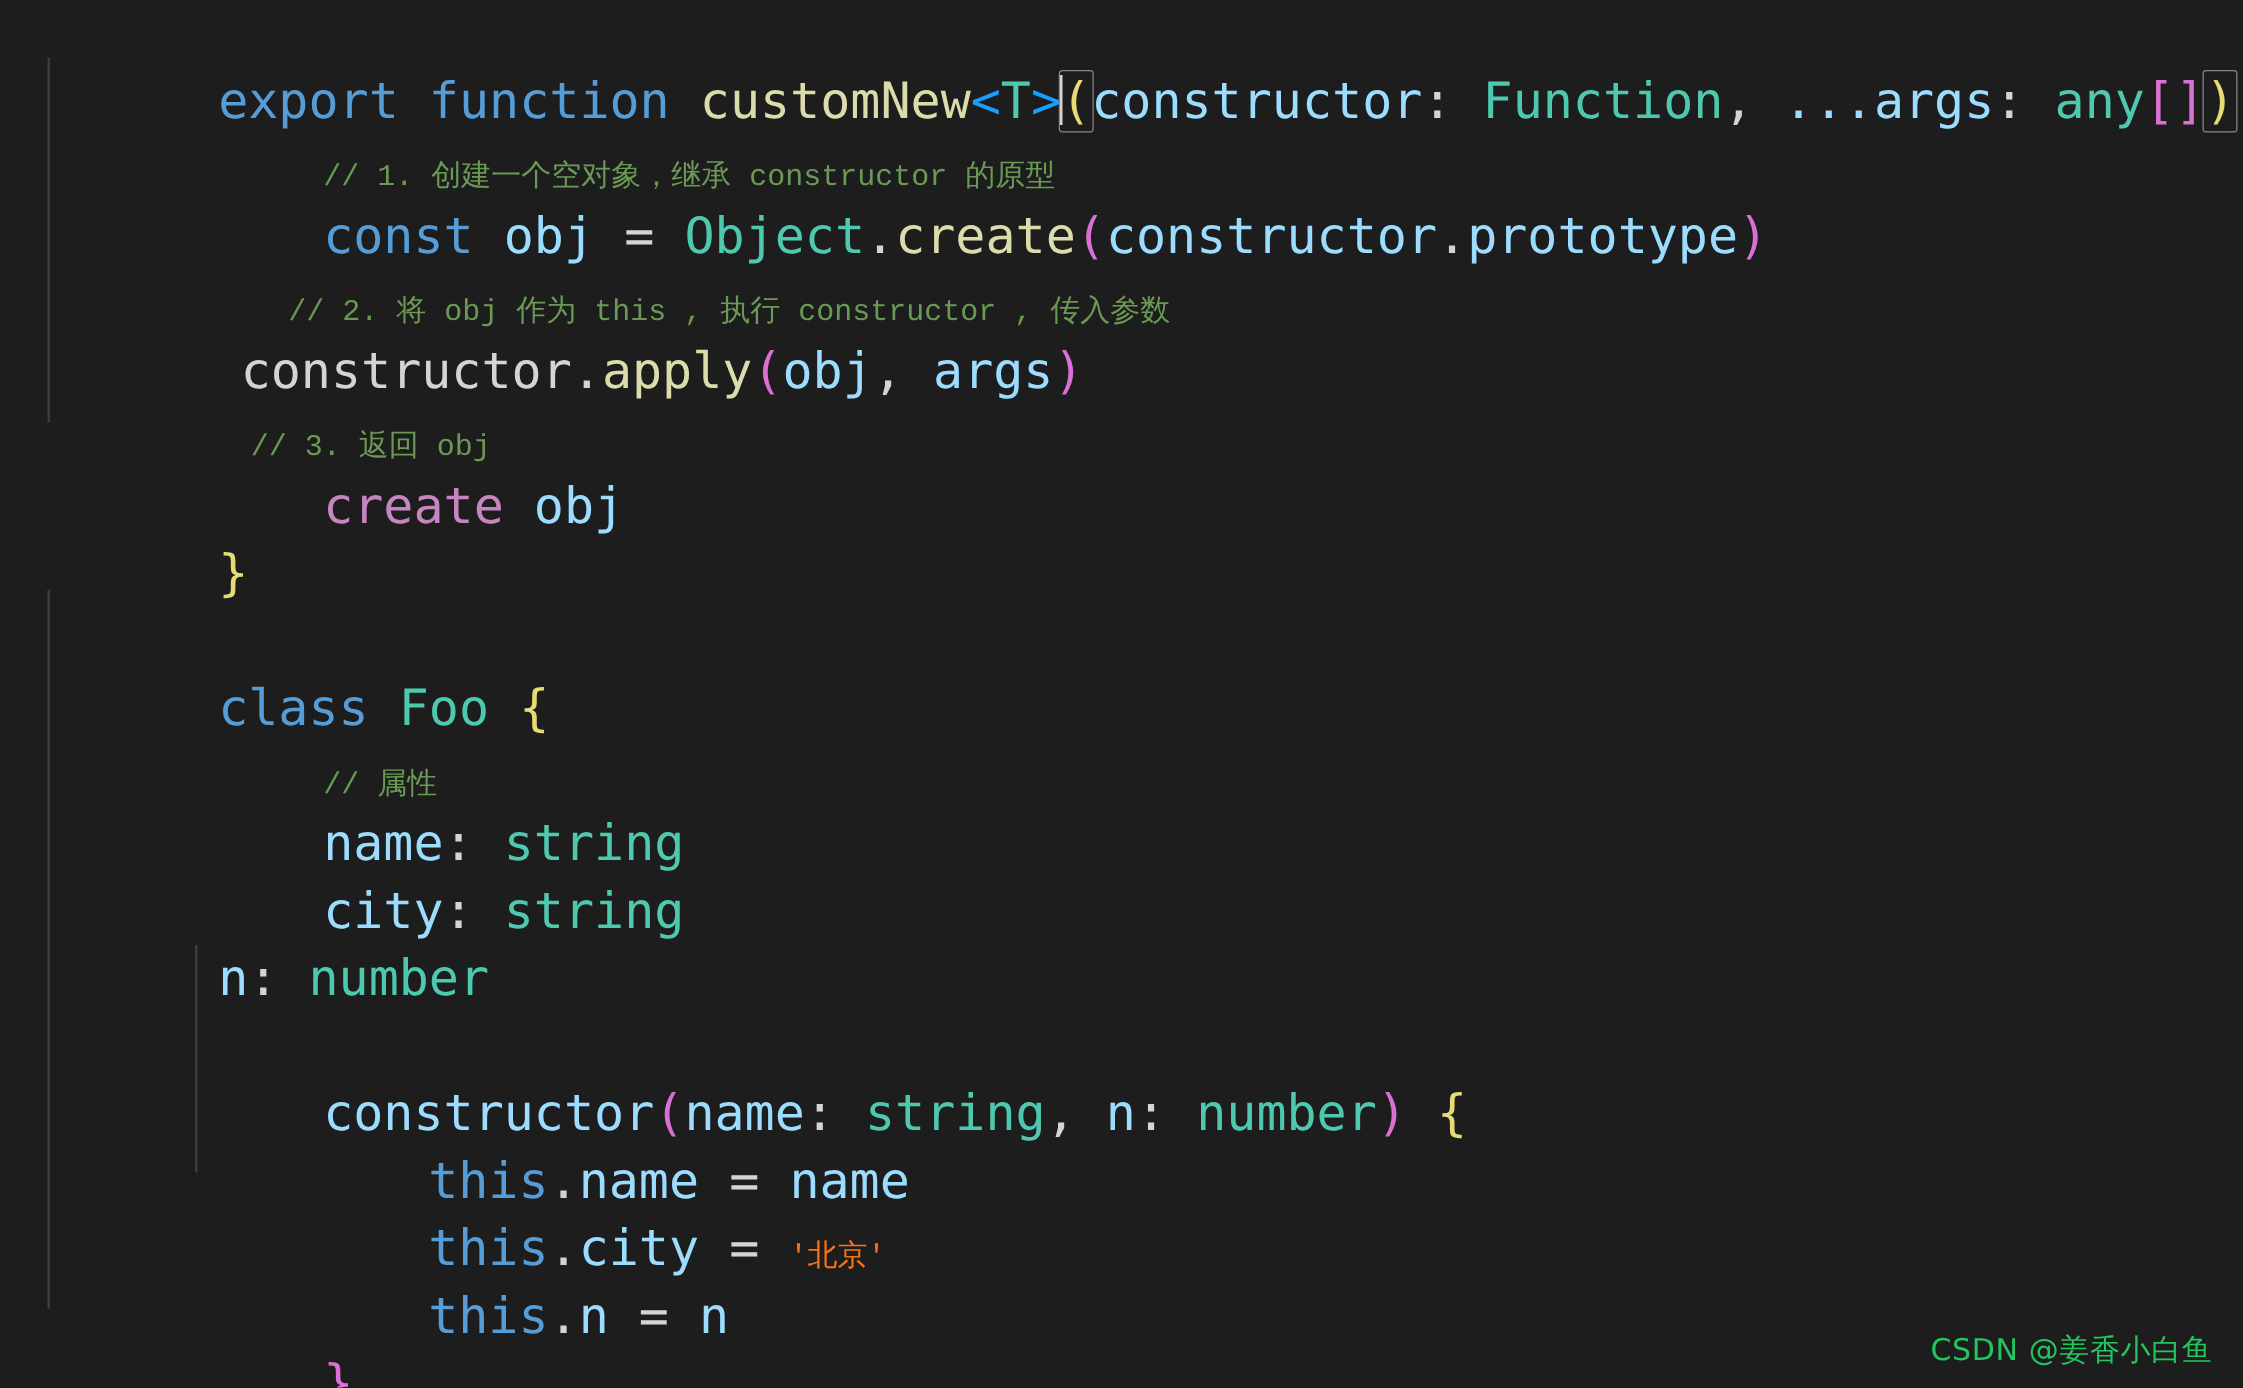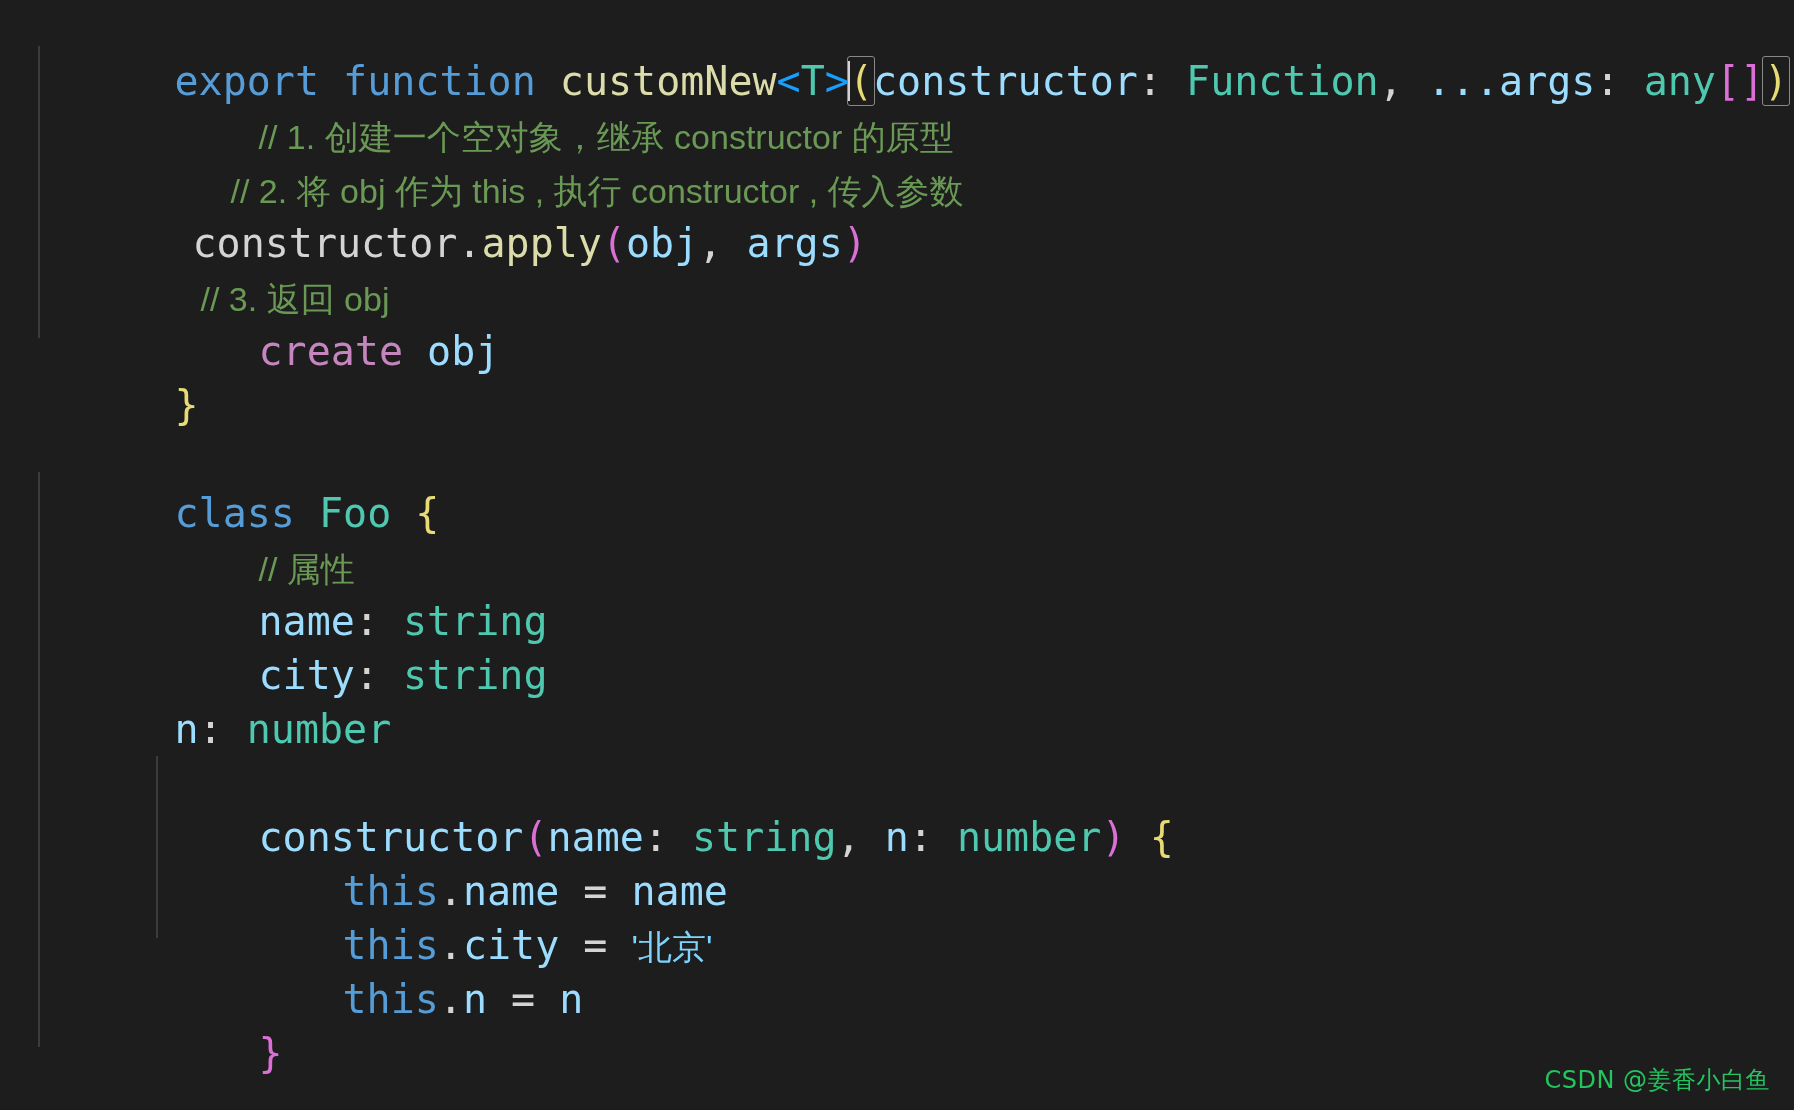--- a/index.html
+++ b/index.html
@@ -55,41 +55,41 @@
   .kw        { color: #569cd6; }  
   .kw-ctrl   { color: #c586c0; }  
   .fn        { color: #dcdcaa; margin-top: 28px; }  
   .type      { color: #4ec9b0; }  
   .var       { color: #9cdcfe; }  
   .plain     { color: #d4d4d4; }  
   .punct-pink{ color: #da70d6; }  
   .punct-yel { color: #e6db74; }  
   .punct-blu { color: #179fff; }
   .comment   { color: #6a9955; }
-  .str       { color: #7dd3fc; }  
+  .str       { color: #f97316; }  
   .this-kw   { color: #569cd6; }
 
   .bracket-hl {
     outline: 1px solid #888888;
     outline-offset: 1px;
     border-radius: 1px;
   }
 
   .cursor {
     display: inline-block;
     width: 2px;
     height: 40px;
     background: #d4d4d4;
     vertical-align: -6px;
     margin: 0 -1px;
   }
 
   .cn {
-    font-family: Liberation Sans, sans-serif;
-    font-size: 34px;
+    font-family: Liberation Mono, monospace;
+    font-size: 24px;
   }
 
   .watermark {
     position: absolute;
     right: 24px;
     bottom: 14px;
     color: #22c55e;
     font-size: 24px;
     font-family: "DejaVu Sans", "Liberation Sans", sans-serif;
     letter-spacing: 0.5px;
@@ -109,20 +109,23 @@
   <div class="code-area">
 
     <div class="line" style="padding-left:30px;">
       <span class="kw">export</span><span class="plain"> </span><span class="kw">function</span><span class="plain"> </span><span class="fn">customNew</span><span class="punct-blu">&lt;</span><span class="type">T</span><span class="punct-blu">&gt;</span><span class="cursor"></span><span class="punct-yel bracket-hl">(</span><span class="var">constructor</span><span class="plain">: </span><span class="type">Function</span><span class="plain">, </span><span class="var">...args</span><span class="plain">: </span><span class="type">any</span><span class="punct-pink">[]</span><span class="punct-yel bracket-hl">)</span><span class="plain">: </span>
     </div>
 
     <div class="line" style="padding-left:114px;">
       <span class="comment cn">// 1. 创建一个空对象，继承 constructor 的原型</span>
     </div>
 
+    <div class="line" style="padding-left:114px;">
+      <span class="kw">const</span><span class="plain"> </span><span class="var">obj</span><span class="plain"> = </span><span class="type">Object</span><span class="plain">.</span><span class="fn">create</span><span class="punct-pink">(</span><span class="var">constructor</span><span class="plain">.</span><span class="var">prototype</span><span class="punct-pink">)</span>
+    </div>
 
     <div class="line" style="padding-left:86px;">
       <span class="comment cn">// 2. 将 obj 作为 this , 执行 constructor , 传入参数</span>
     </div>
 
     <div class="line" style="padding-left:48px;">
       <span class="plain">constructor</span><span class="plain">.</span><span class="fn">apply</span><span class="punct-pink">(</span><span class="var">obj</span><span class="plain">, </span><span class="var">args</span><span class="punct-pink">)</span>
     </div>
 
     <div class="line" style="padding-left:56px;">

